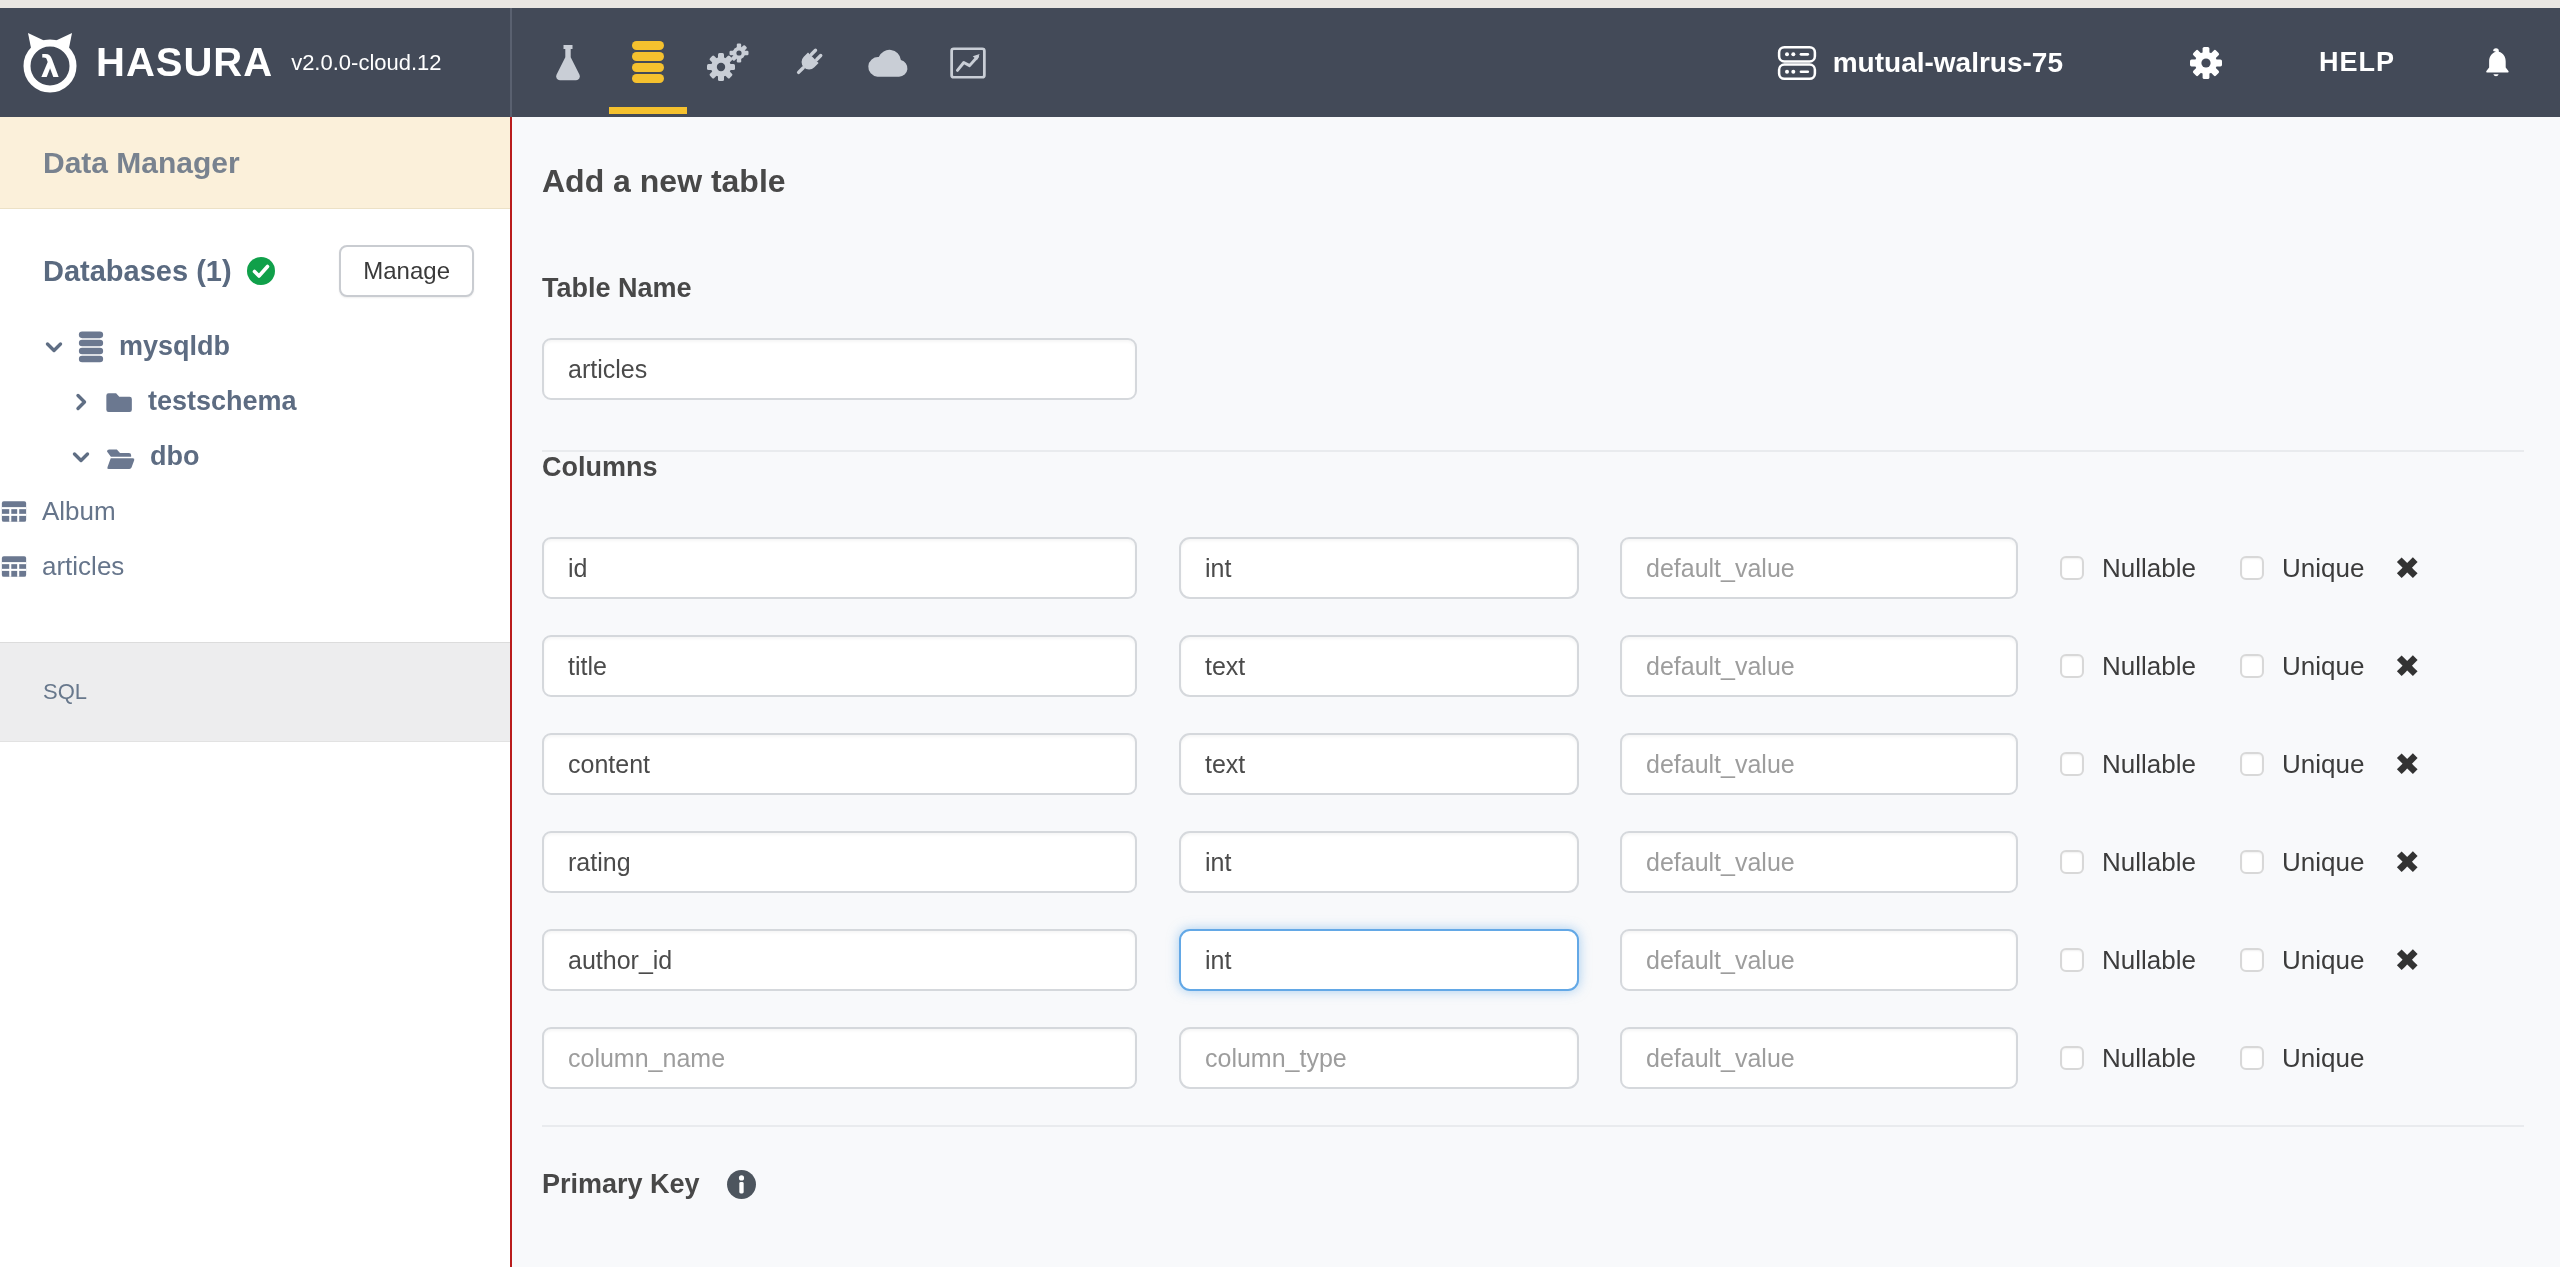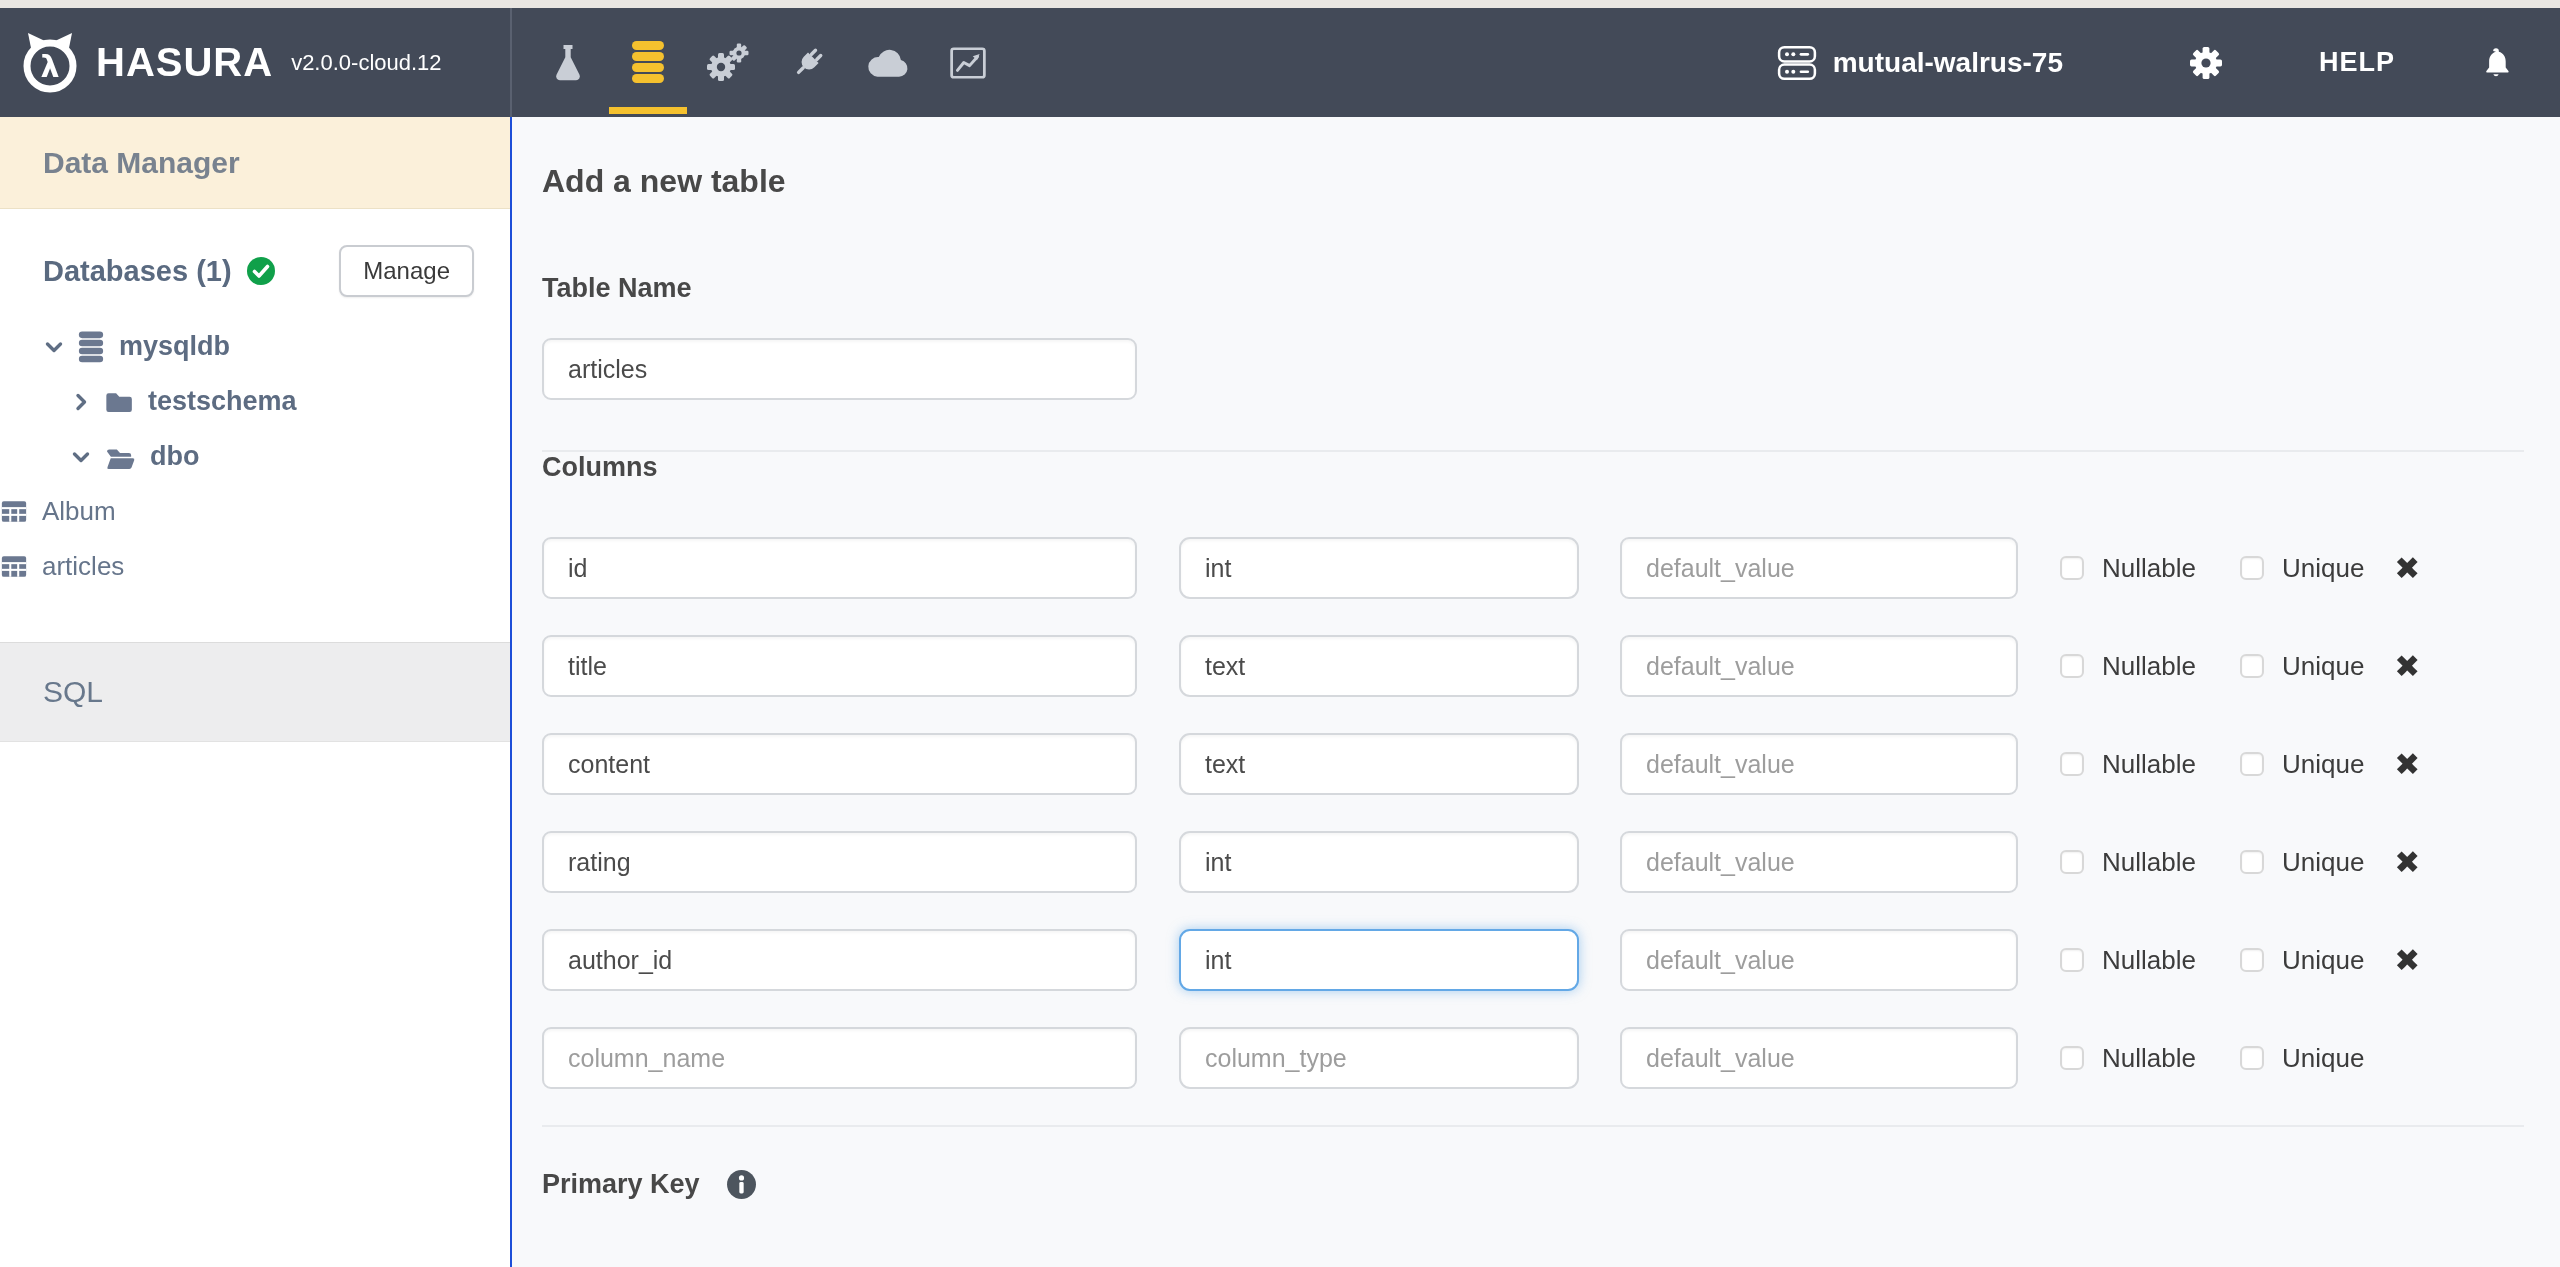--- a/index.html
+++ b/index.html
@@ -52,21 +52,21 @@
     font-family: "Liberation Sans", sans-serif;
   }
   .bell-btn { margin-left: 85px; }
 
   
   .body-row { flex: 1; display: flex; min-height: 0; }
 
   
   .sidebar {
     width: 512px; flex: none; background: #ffffff;
-    border-right: 2px solid #1d4ed8; display: flex; flex-direction: column;
+    border-right: 2px solid #b91c1c; display: flex; flex-direction: column;
   }
   .dm-header {
     height: 92px; flex: none; background: #fbf0da; border-bottom: 1px solid #ece1c6;
     display: flex; align-items: center; padding-left: 43px;
     color: #78828f; font-size: 30px; font-weight: bold;
   }
   .db-row { display: flex; align-items: center; margin: 36px 36px 0 43px; }
   .db-label { color: #5a6a80; font-size: 29px; font-weight: bold; }
   .check-svg { margin-left: 14px; }
   .manage-btn {
@@ -80,21 +80,21 @@
   .tree-row .t-icon { margin-left: 12px; flex: none; display: flex; }
   .tree-label { margin-left: 14px; font-size: 27px; color: #5d6c82; font-weight: bold; }
   .tree-label.light { font-weight: 400; color: #66758b; font-size: 26px; }
   .indent-0 { padding-left: 43px; }
   .indent-1 { padding-left: 70px; }
   .indent-2 { }
   .sql-bar {
     margin-top: 48px; height: 100px; flex: none;
     background: #ededee; border-top: 1px solid #dcdcdc; border-bottom: 1px solid #e2e2e2;
     display: flex; align-items: center; padding-left: 43px;
-    color: #68788c; font-size: 30px; cursor: pointer;
+    color: #68788c; font-size: 22px; cursor: pointer;
   }
 
   
   .main { flex: 1; background: #f8f9fb; padding: 46px 36px 0 30px; overflow: hidden; }
   .main h1 { font-size: 32px; font-weight: bold; color: #484848; }
   .section-label { font-size: 27px; font-weight: bold; color: #484848; }
   .tablename-label { margin-top: 73px; }
   .text-input {
     display: block; height: 62px; border: 2px solid #d5d8dc; border-radius: 9px;
     background: #ffffff; padding: 0 24px; font-size: 25px; color: #4b4b4b;

